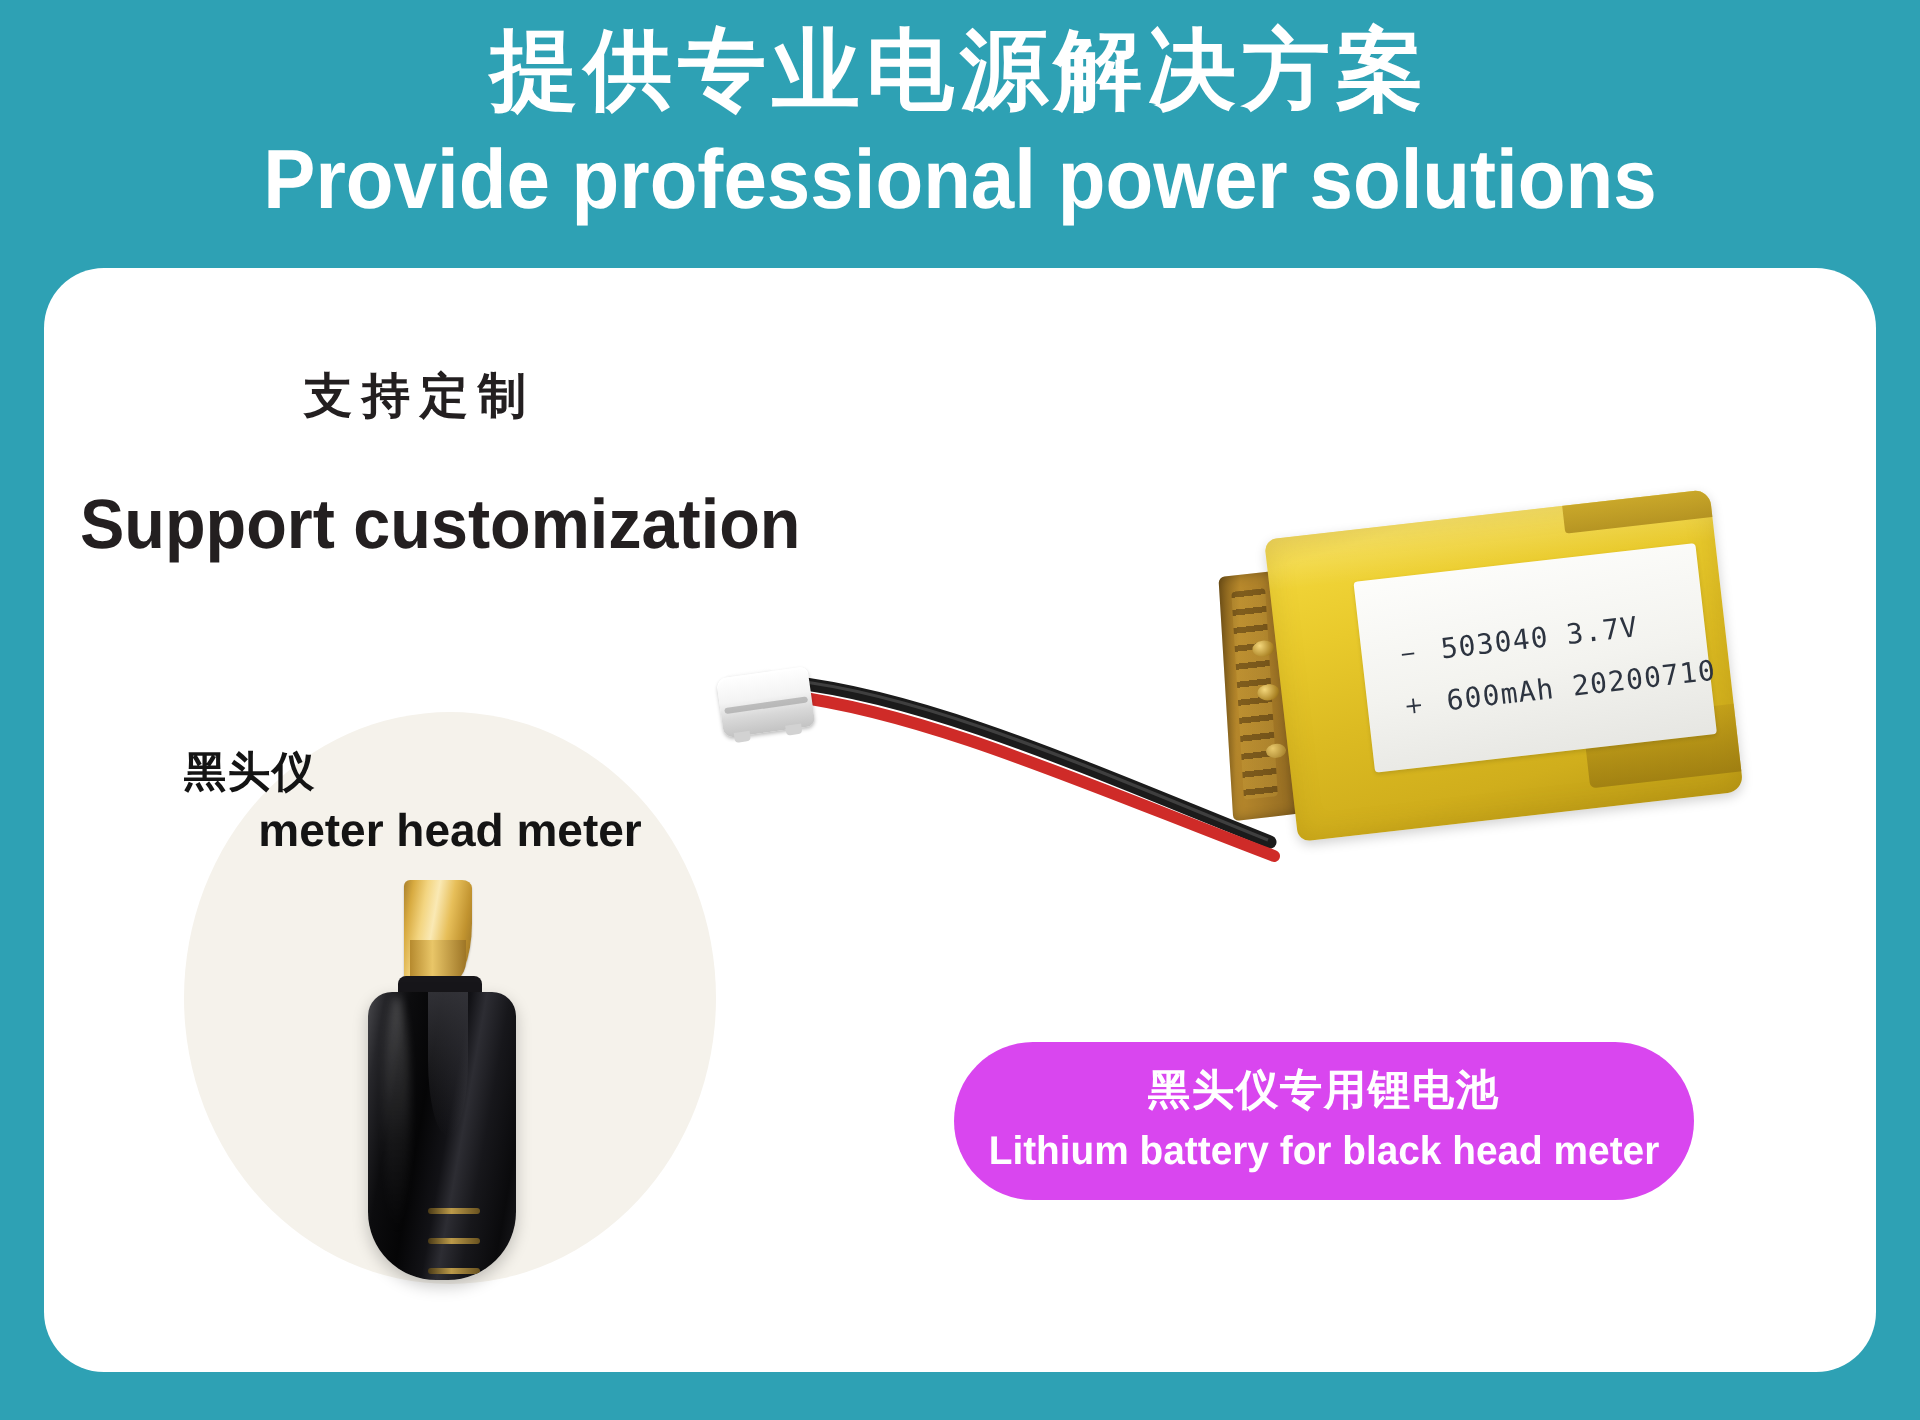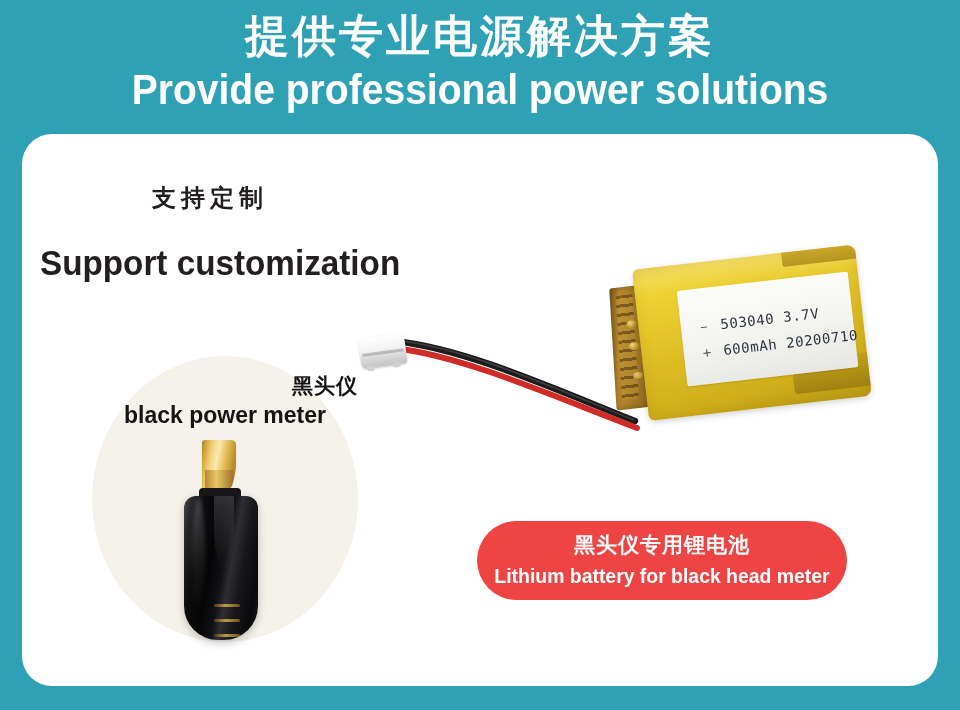--- a/index.html
+++ b/index.html
@@ -104,21 +104,21 @@
     width: 266px;
     height: 286px;
     border-radius: 50%;
     background: #f5f2eb;
   }
   .device-label-cn {
     position: absolute;
     left: 92px;
     top: 372px;
     width: 266px;
-    text-align: right;
+    text-align: left;
     font-size: 21px;
     font-weight: bold;
     letter-spacing: 1px;
     color: #141414;
     font-family: "DejaVu Sans", "Liberation Sans", sans-serif;
     white-space: nowrap;
   }
   .device-label-en {
     position: absolute;
     left: 92px;
@@ -406,21 +406,21 @@
   .conn-foot1 { left: 5px; }
   .conn-foot2 { left: 31px; }
 
   
   .badge {
     position: absolute;
     left: 477px;
     top: 521px;
     width: 370px;
     height: 79px;
-    background: #ef4444;
+    background: #d946ef;
     border-radius: 40px;
     text-align: center;
     color: #ffffff;
   }
   .badge-cn {
     position: absolute;
     left: 0;
     top: 9px;
     width: 370px;
     font-size: 21px;
@@ -453,21 +453,21 @@
     <div class="header-en">Provide professional power solutions</div>
   </div>
 
   <div class="card"></div>
 
   <div class="cust-cn">支持定制</div>
   <div class="cust-en">Support customization</div>
 
   <div class="device-circle"></div>
   <div class="device-label-cn">黑头仪</div>
-  <div class="device-label-en">black power meter</div>
+  <div class="device-label-en">meter head meter</div>
 
   <div class="device">
     <div class="device-tip"></div>
     <div class="device-neck"></div>
     <div class="device-body">
       <div class="device-stripe s1"></div>
       <div class="device-stripe s2"></div>
       <div class="device-stripe s3"></div>
 
     </div>

